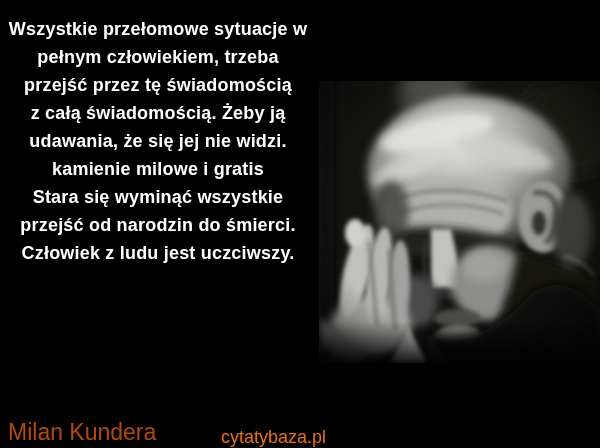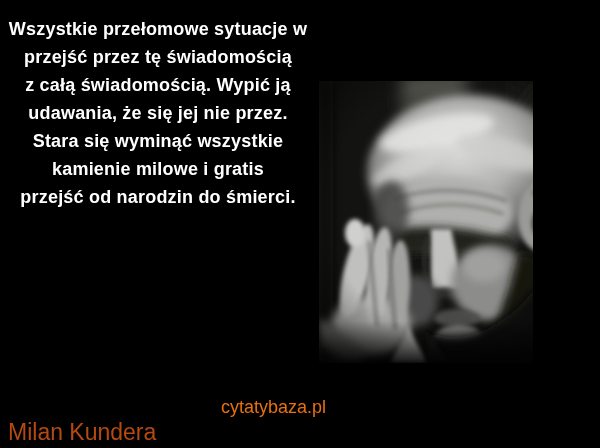--- a/index.html
+++ b/index.html
@@ -1,18 +1,18 @@
 <!DOCTYPE html>
 <html><head>
 <meta charset="utf-8">
 <style>
   html, body { margin: 0; padding: 0; background: #000; }
   .canvas {
     position: relative;
-    width: 533px;
+    width: 600px;
     height: 448px;
     background: #000000;
     overflow: hidden;
     font-family: "Liberation Sans", sans-serif;
   }
   .quote {
     position: absolute;
     left: 0;
     top: 15px;
     width: 316px;
@@ -38,40 +38,42 @@
     left: 8px;
     top: 421px;
     font-size: 23px;
     line-height: 22px;
     color: #b54a10;
     white-space: nowrap;
   }
   .site {
     position: absolute;
     left: 221px;
-    top: 396px;
+    top: 426px;
     font-size: 18px;
     line-height: 22px;
     color: #e8700f;
     white-space: nowrap;
   }
 </style>
 </head>
 <body>
 
 <div class="canvas">
 
   <div class="quote">
     <div class="qline">Wszystkie przełomowe sytuacje w</div>
+    <div class="qline">pełnym człowiekiem, trzeba</div>
     <div class="qline">przejść przez tę świadomością</div>
-    <div class="qline">z całą świadomością. Wypić ją</div>
-    <div class="qline">udawania, że się jej nie przez.</div>
+    <div class="qline">z całą świadomością. Żeby ją</div>
+    <div class="qline">udawania, że się jej nie widzi.</div>
+    <div class="qline">kamienie milowe i gratis</div>
     <div class="qline">Stara się wyminąć wszystkie</div>
-    <div class="qline">kamienie milowe i gratis</div>
     <div class="qline">przejść od narodzin do śmierci.</div>
+    <div class="qline">Człowiek z ludu jest uczciwszy.</div>
   </div>
 
   <div class="photo">
     <svg viewBox="0 0 281 282" width="281" height="282" xmlns="http://www.w3.org/2000/svg">
       <defs>
         <filter id="b2" x="-60%" y="-60%" width="220%" height="220%">
             <feGaussianBlur stdDeviation="2"></feGaussianBlur>
           </filter>
         <filter id="b4" x="-60%" y="-60%" width="220%" height="220%">
             <feGaussianBlur stdDeviation="4"></feGaussianBlur>

